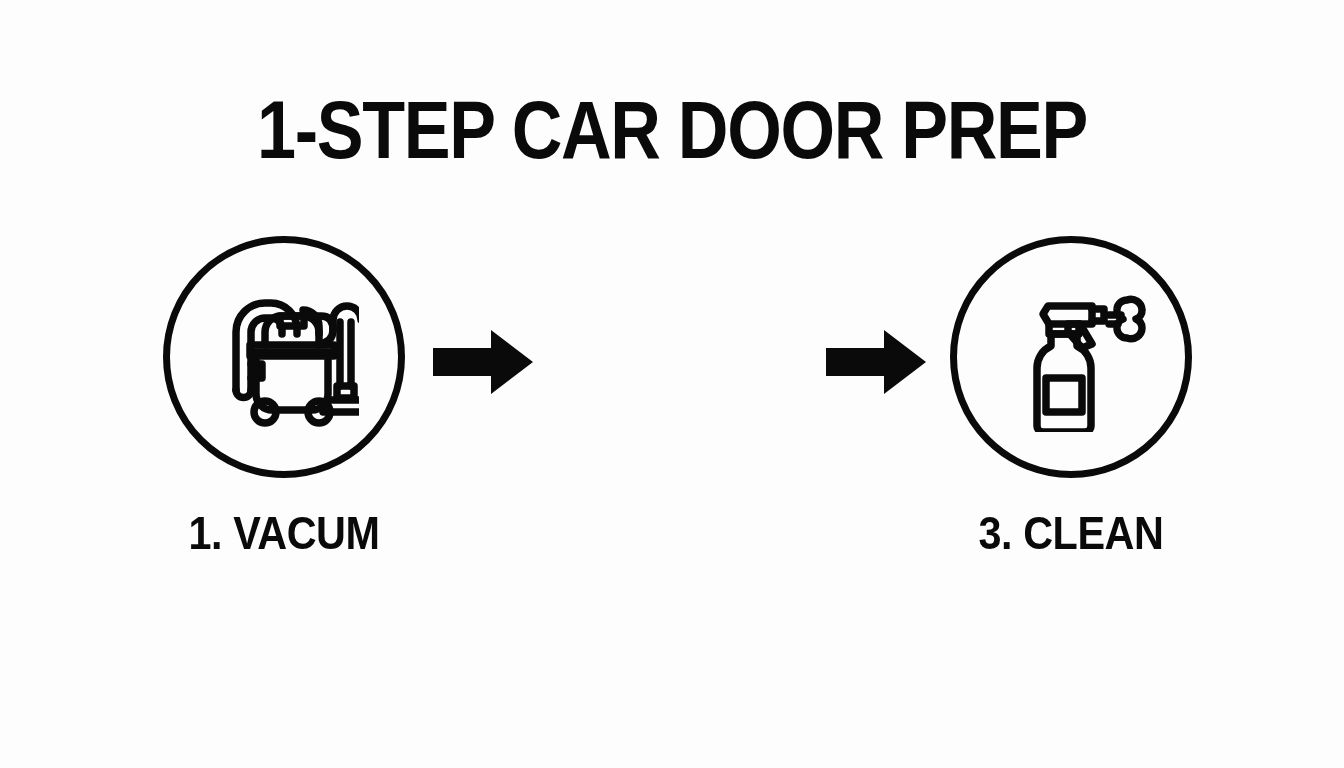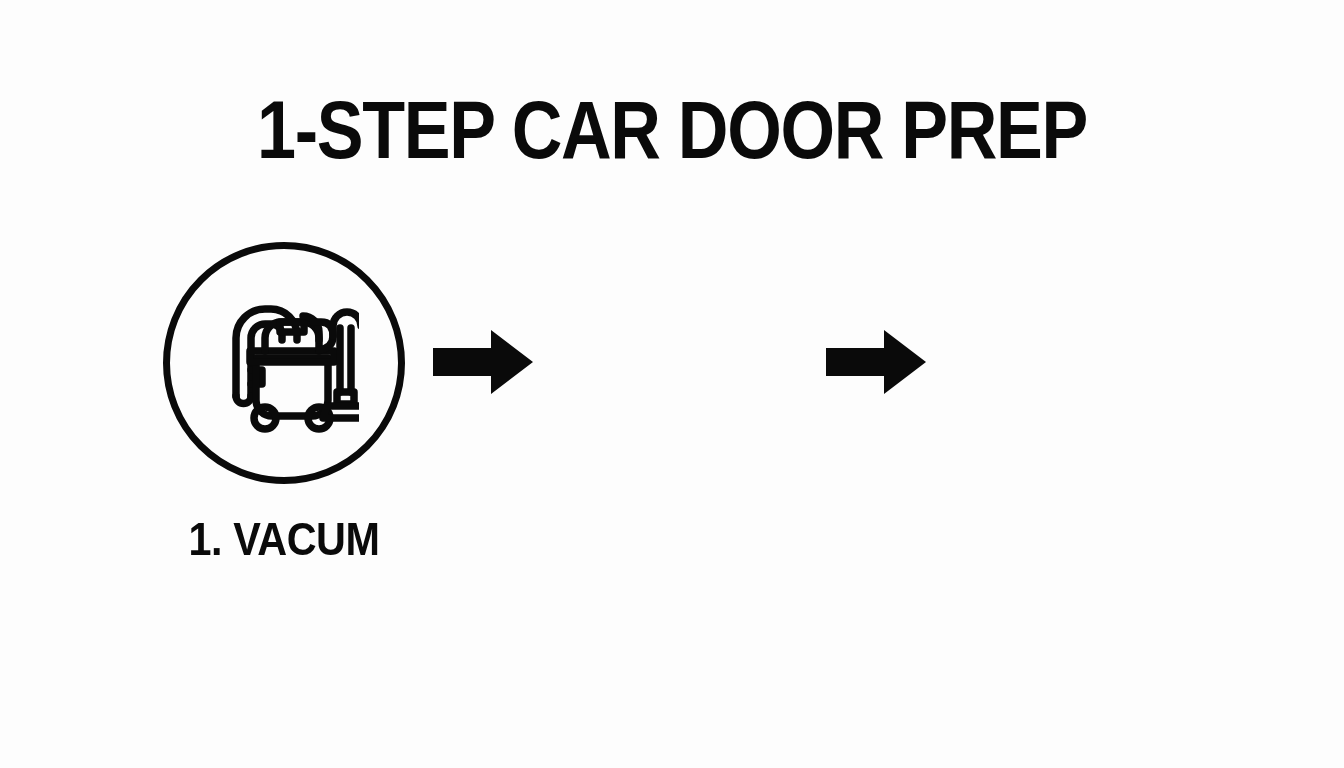--- a/index.html
+++ b/index.html
@@ -37,21 +37,21 @@
     color: #0a0a0a;
     transform: scaleX(0.855);
     transform-origin: 50% 50%;
     white-space: nowrap;
     -webkit-font-smoothing: antialiased;
   }
 
   
   .steps-row {
     position: absolute;
-    top: 242px;
+    top: 236px;
     left: 0;
     width: 1144px;
     height: 340px;
   }
 
   .step {
     position: absolute;
     top: 0;
     width: 242px;
     height: 340px;
@@ -154,20 +154,45 @@
 
           <path d="M128 104 L145 104 L145 116 L128 116 Z"></path>
 
           <path d="M118 118 L155 118 L159 130 L114 130 Z"></path>
         </svg>
       </div>
       <div class="step-label">1. VACUM</div>
     </div>
 
 
+    <div class="step step-3">
+      <div class="circle"></div>
+      <div class="icon-wrap">
+        <svg width="150" height="150" viewBox="0 0 150 150" fill="none" stroke="#0a0a0a" stroke-width="7.5" stroke-linecap="round" stroke-linejoin="round">
+
+          <path d="M41 144 L41 86 A24 24 0 0 1 55 64 L55 52 L81 52 L81 64 A24 24 0 0 1 95 86 L95 144 A6 6 0 0 1 89 150 L47 150 A6 6 0 0 1 41 144 Z"></path>
+
+          <path d="M53 52 L83 52 L83 42 L53 42 Z"></path>
+
+          <path d="M50 96 L86 96 L86 130 L50 130 Z"></path>
+
+          <path d="M53 42 L47 32 L52 24 L96 24 L96 42 L83 42"></path>
+
+          <path d="M96 27 L108 27 L108 39 L96 39"></path>
+
+          <path d="M72 42 L84 42 L96 62 L86 66 L72 50 Z"></path>
+
+          <path d="M113 33 L125 33"></path>
+          <path d="M113 42 L122 42"></path>
+
+          <path d="M131 18 A11 11 0 0 1 146 28 A9 9 0 0 1 140 37 A10 10 0 0 1 146 46 A11 11 0 0 1 131 56 A10 10 0 0 1 121 47 A9 9 0 0 1 127 37 A9 9 0 0 1 121 27 A10 10 0 0 1 131 18 Z"></path>
+        </svg>
+      </div>
+      <div class="step-label">3. CLEAN</div>
+    </div>
 
   </div>
 
   <div class="arrow arrow-1">
     <svg width="100" height="64" viewBox="0 0 100 64">
       <path d="M0 18 L58 18 L58 0 L100 32 L58 64 L58 46 L0 46 Z" fill="#0a0a0a"></path>
     </svg>
   </div>
 
   <div class="arrow arrow-2">

